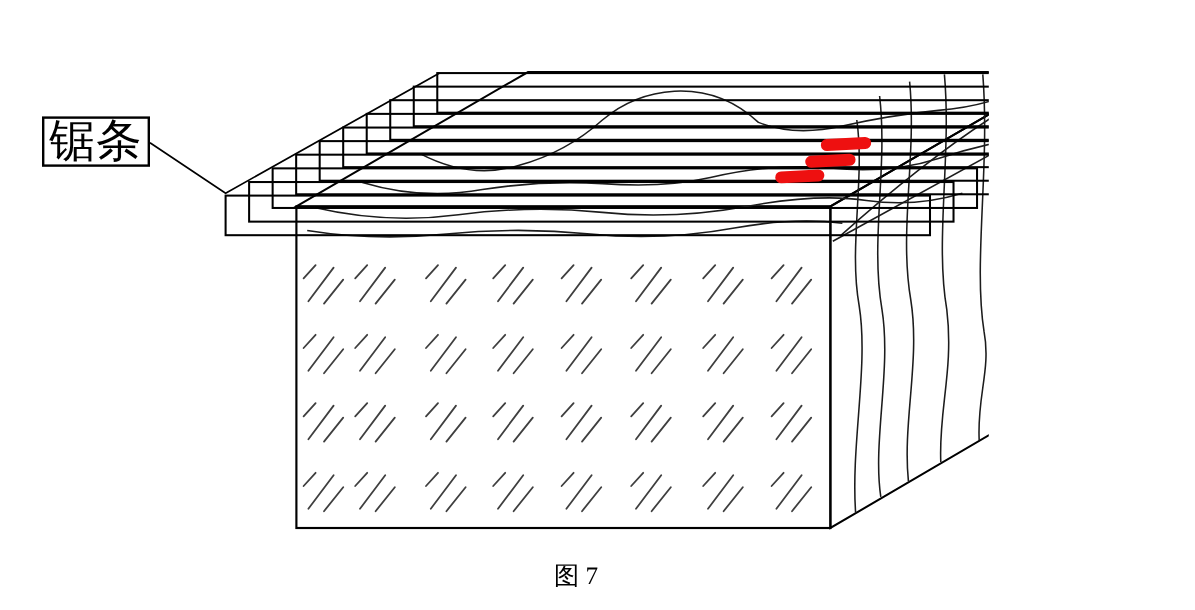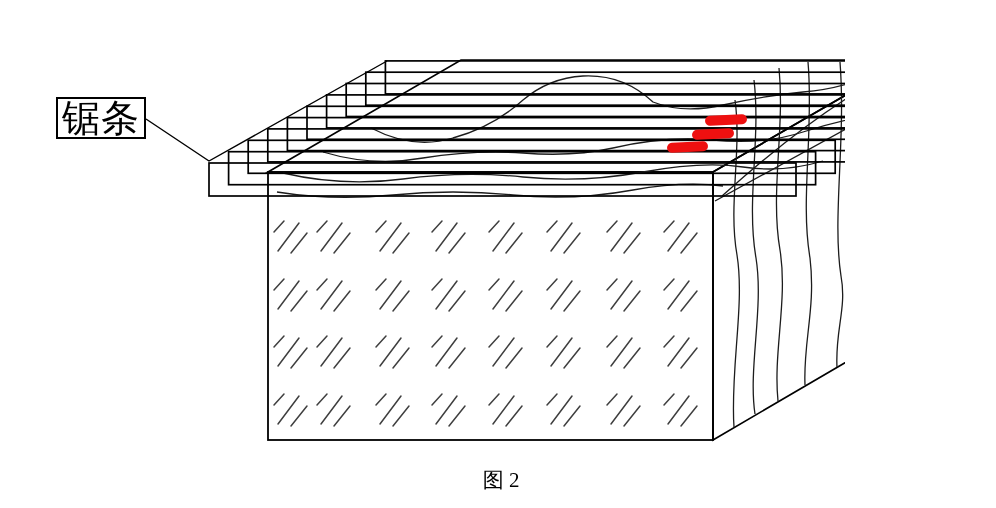--- a/index.html
+++ b/index.html
@@ -1,17 +1,17 @@
 <!DOCTYPE html>
 <html><head>
 <meta charset="utf-8">
 <style>
   html,body{margin:0;padding:0;background:#fff;}
   .stage{position:relative;width:824px;height:508px;background:#fff;overflow:hidden;
-         font-family:"Liberation Serif","DejaVu Serif",serif;margin-left:21px;}
+         font-family:"Liberation Serif","DejaVu Serif",serif;}
   .diagram-svg{position:absolute;left:0;top:0;}
   .callout-box{position:absolute;border:2px solid #000;background:#fff;
                display:flex;align-items:center;justify-content:center;
                box-sizing:border-box;}
   .callout-text{font-size:38px;line-height:1;color:#000;letter-spacing:1px;white-space:nowrap;}
   .figure-caption{position:absolute;left:420px;top:466px;width:120px;text-align:center;
                   font-size:21px;color:#000;}
 </style>
 </head>
 <body>
@@ -152,14 +152,14 @@
         <rect x="671" y="129" width="42" height="10" rx="5" ry="5" fill="#ee1010" transform="rotate(-3 692 134)"></rect>
         <rect x="646" y="142" width="41" height="10" rx="5" ry="5" fill="#ee1010" transform="rotate(-3 666.5 147)"></rect>
       </g>
       <g>
         <polyline points="125,119 188,161 366,61" fill="none" stroke="#000000" stroke-width="1.4"></polyline>
       </g>
     </svg>
   <div class="callout-box" style="left: 35px; top: 97px; width: 90px; height: 42px;">
     <span class="callout-text">锯条</span>
   </div>
-  <div class="figure-caption">图 2</div>
+  <div class="figure-caption">图 7</div>
 </div>
 
 </body></html>

